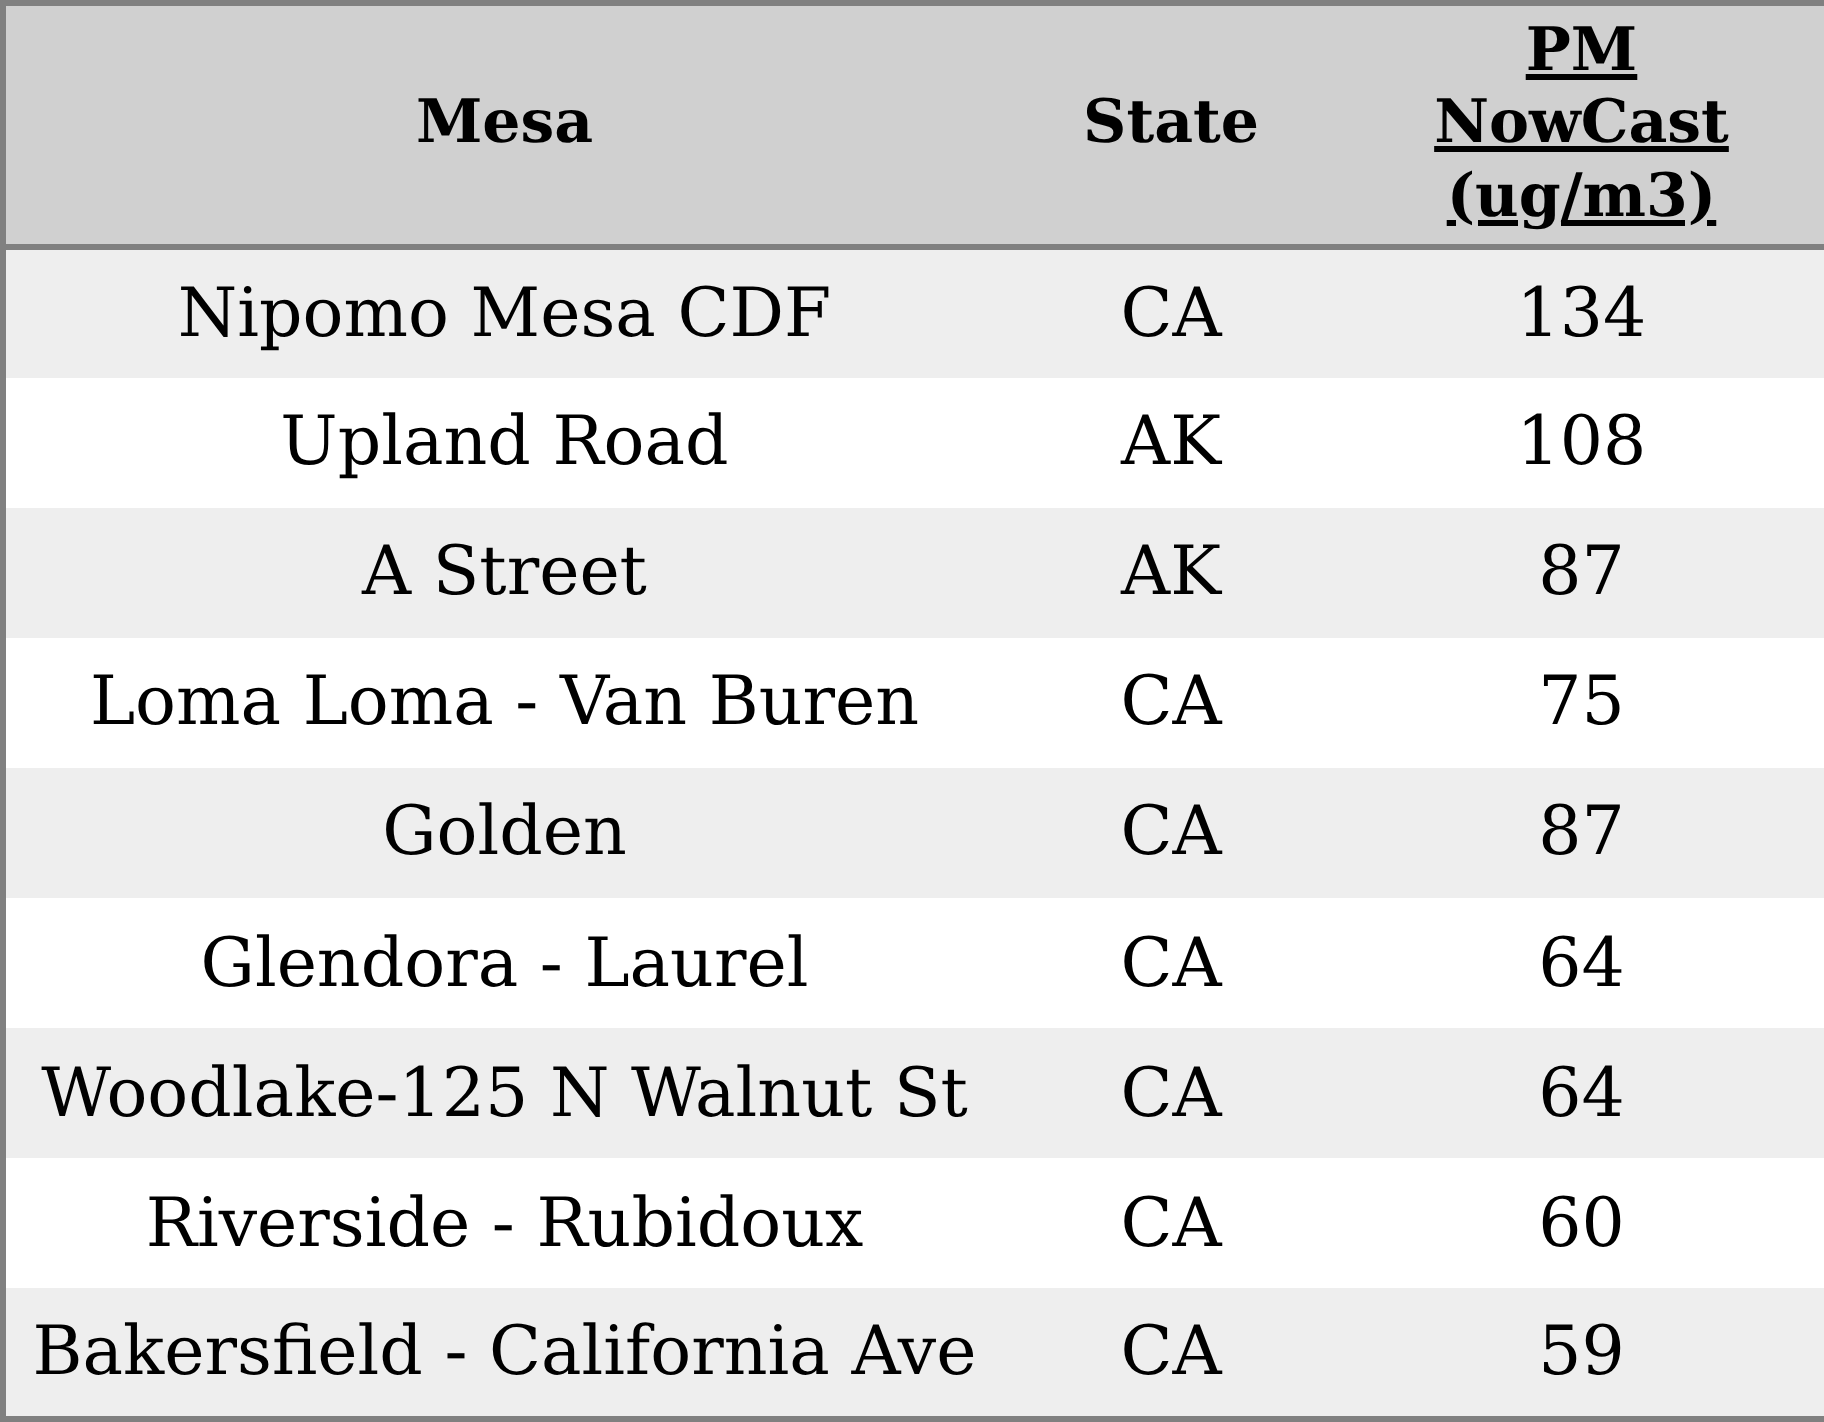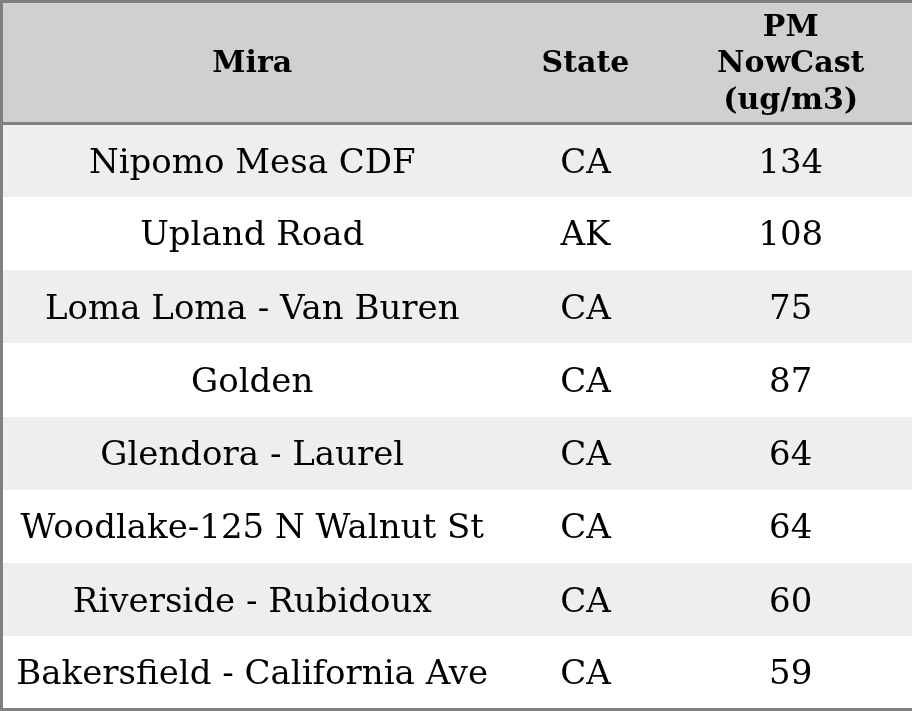--- a/index.html
+++ b/index.html
@@ -32,20 +32,21 @@
     font-weight: bold;
     font-size: 30px;
     line-height: 1.22;
     text-align: center;
     vertical-align: middle;
     padding: 0;
   }
   thead th .wrap-narrow {
     display: inline-block;
     max-width: 178px; 
+    text-decoration: underline;
   }
   tbody td {
     height: 58px;
     font-size: 34px;
     text-align: center;
     vertical-align: middle;
     padding: 0 4px;
     white-space: nowrap;
     overflow: hidden;
   }
@@ -57,21 +58,21 @@
 
 <table class="aq-table">
   <colgroup>
     <col class="col-site">
     <col class="col-state">
     <col class="col-pm">
   </colgroup>
   <thead>
     <tr>
       <th>
-        <span>Mira</span>
+        <span>Mesa</span>
       </th>
       <th>
         <span>State</span>
       </th>
       <th>
         <span class="wrap-narrow">PM NowCast (ug/m3)</span>
       </th>
     </tr>
   </thead>
   <tbody id="rows">
@@ -80,20 +81,25 @@
     <td>CA</td>
     <td>134</td>
   </tr>
 
   <tr>
     <td>Upland Road</td>
     <td>AK</td>
     <td>108</td>
   </tr>
 
+  <tr>
+    <td>A Street</td>
+    <td>AK</td>
+    <td>87</td>
+  </tr>
 
   <tr>
     <td>Loma Loma - Van Buren</td>
     <td>CA</td>
     <td>75</td>
   </tr>
 
   <tr>
     <td>Golden</td>
     <td>CA</td>

